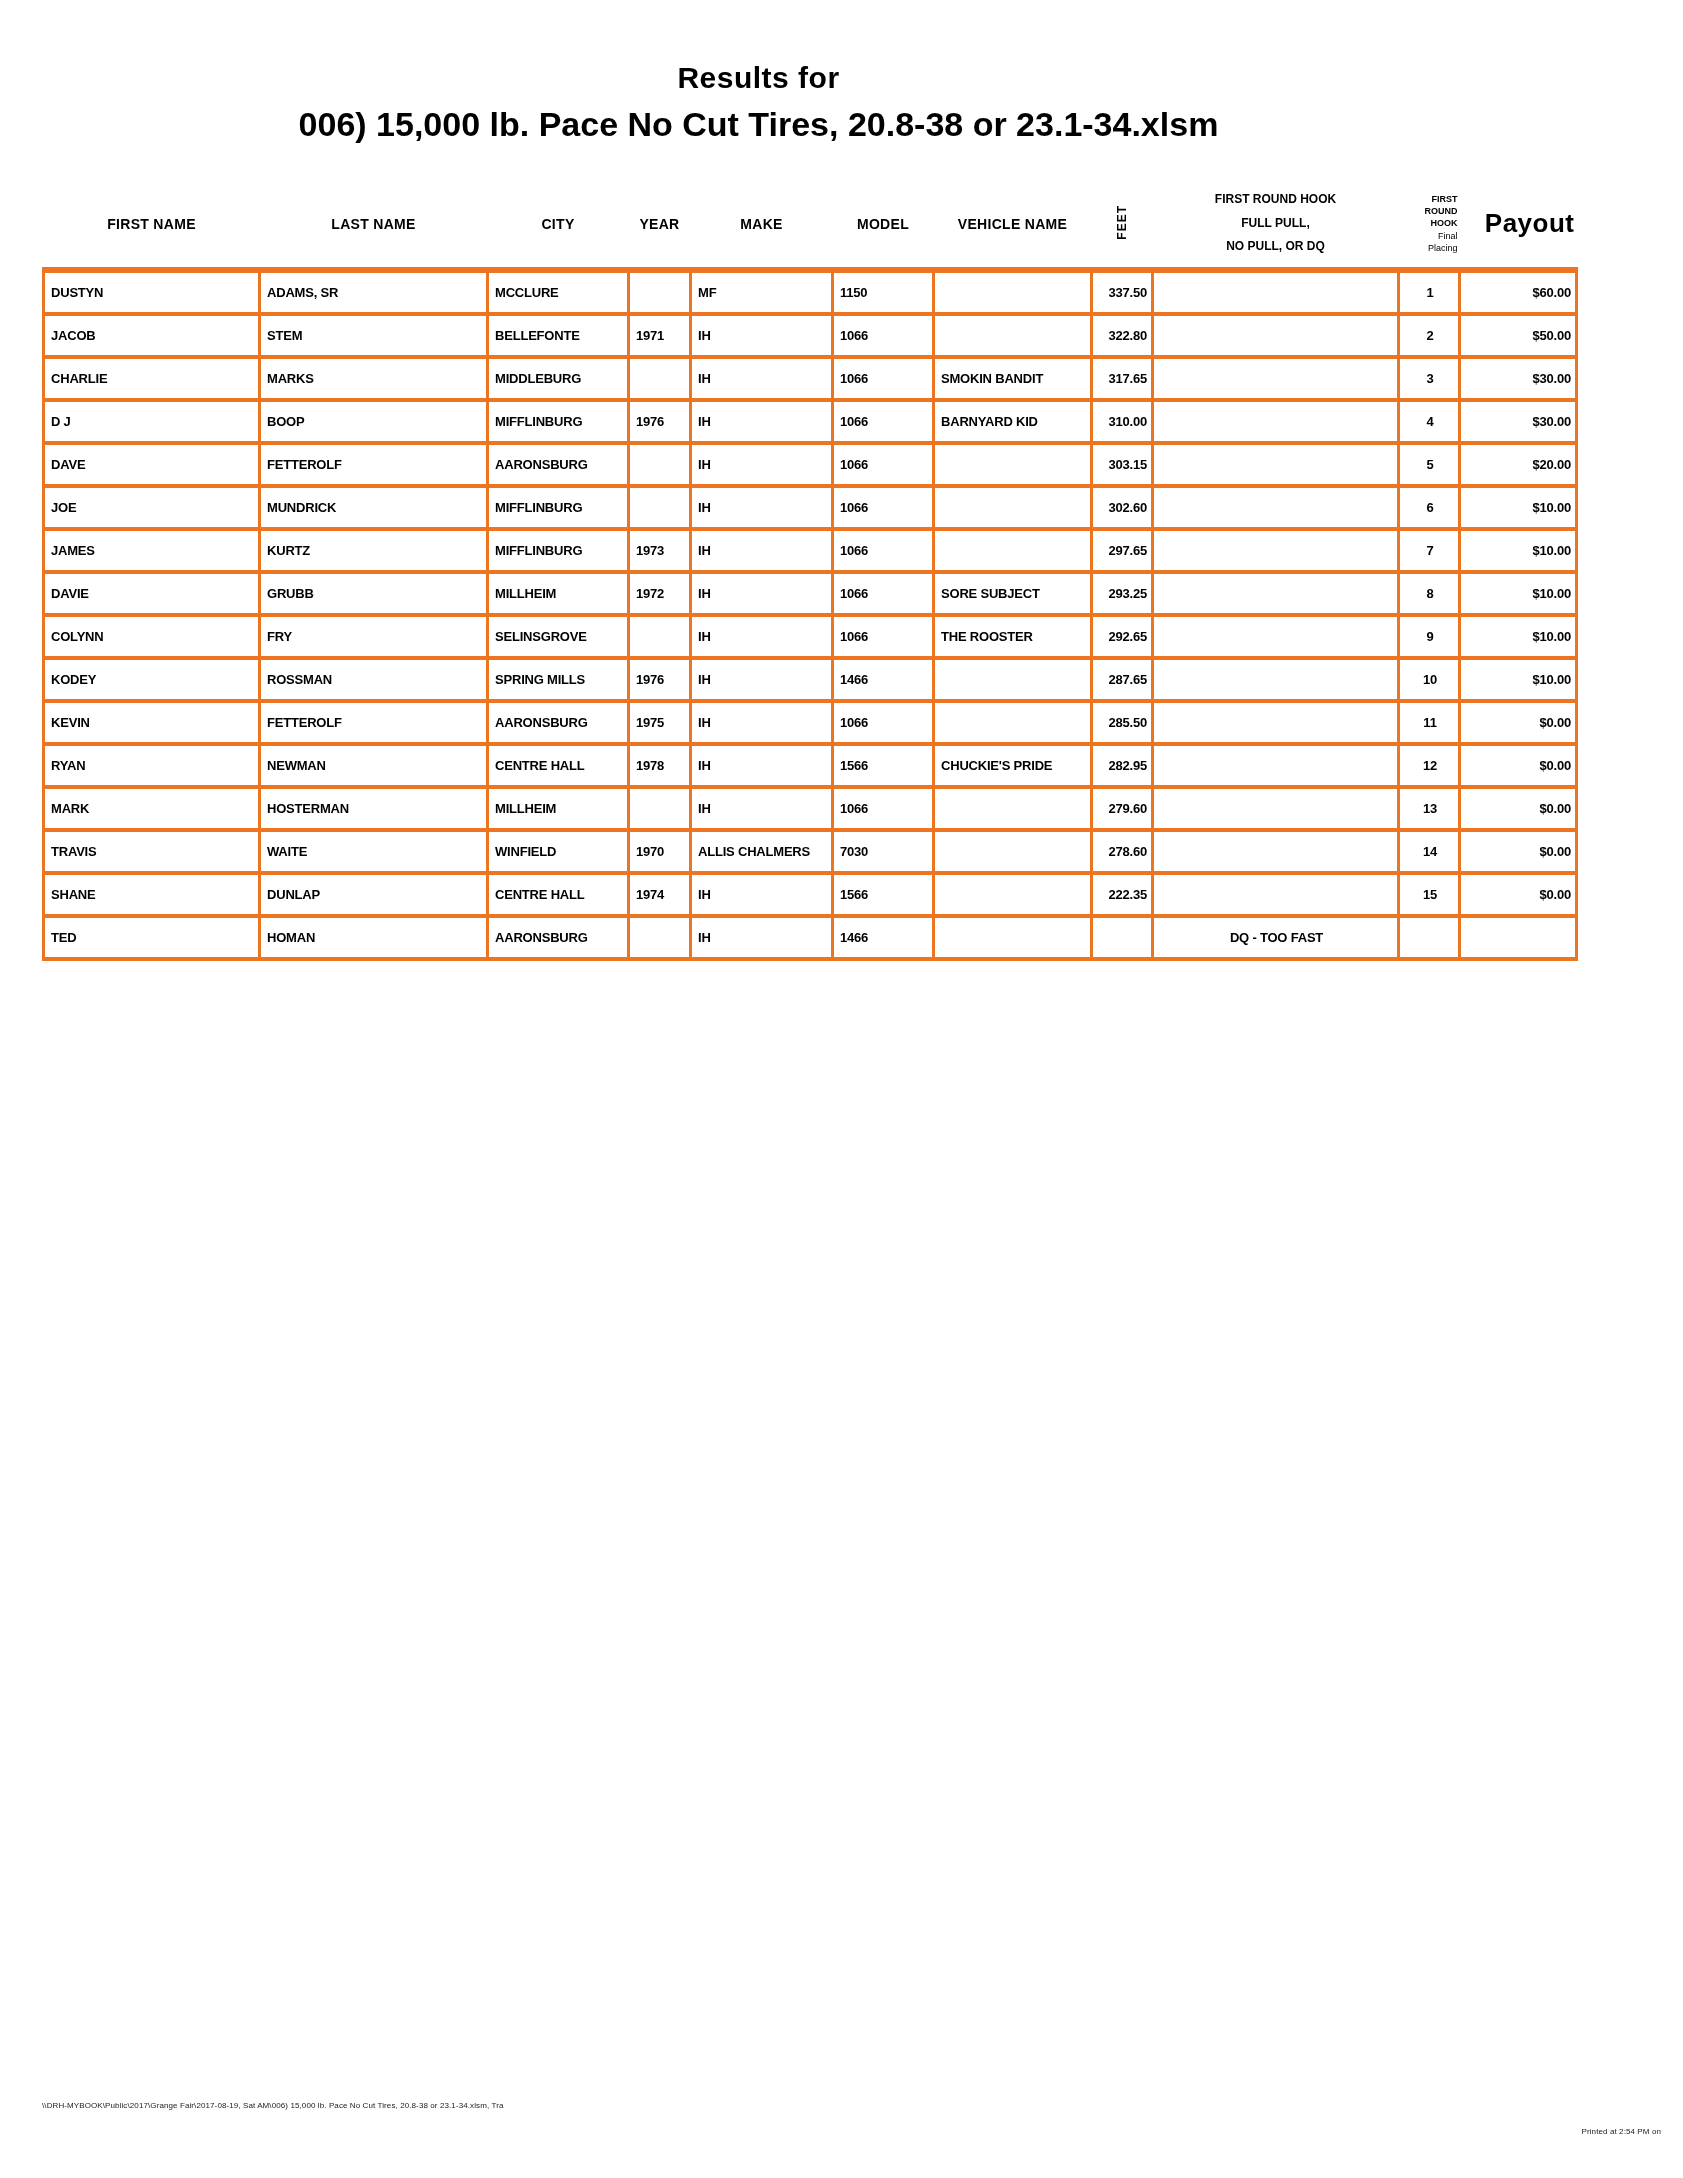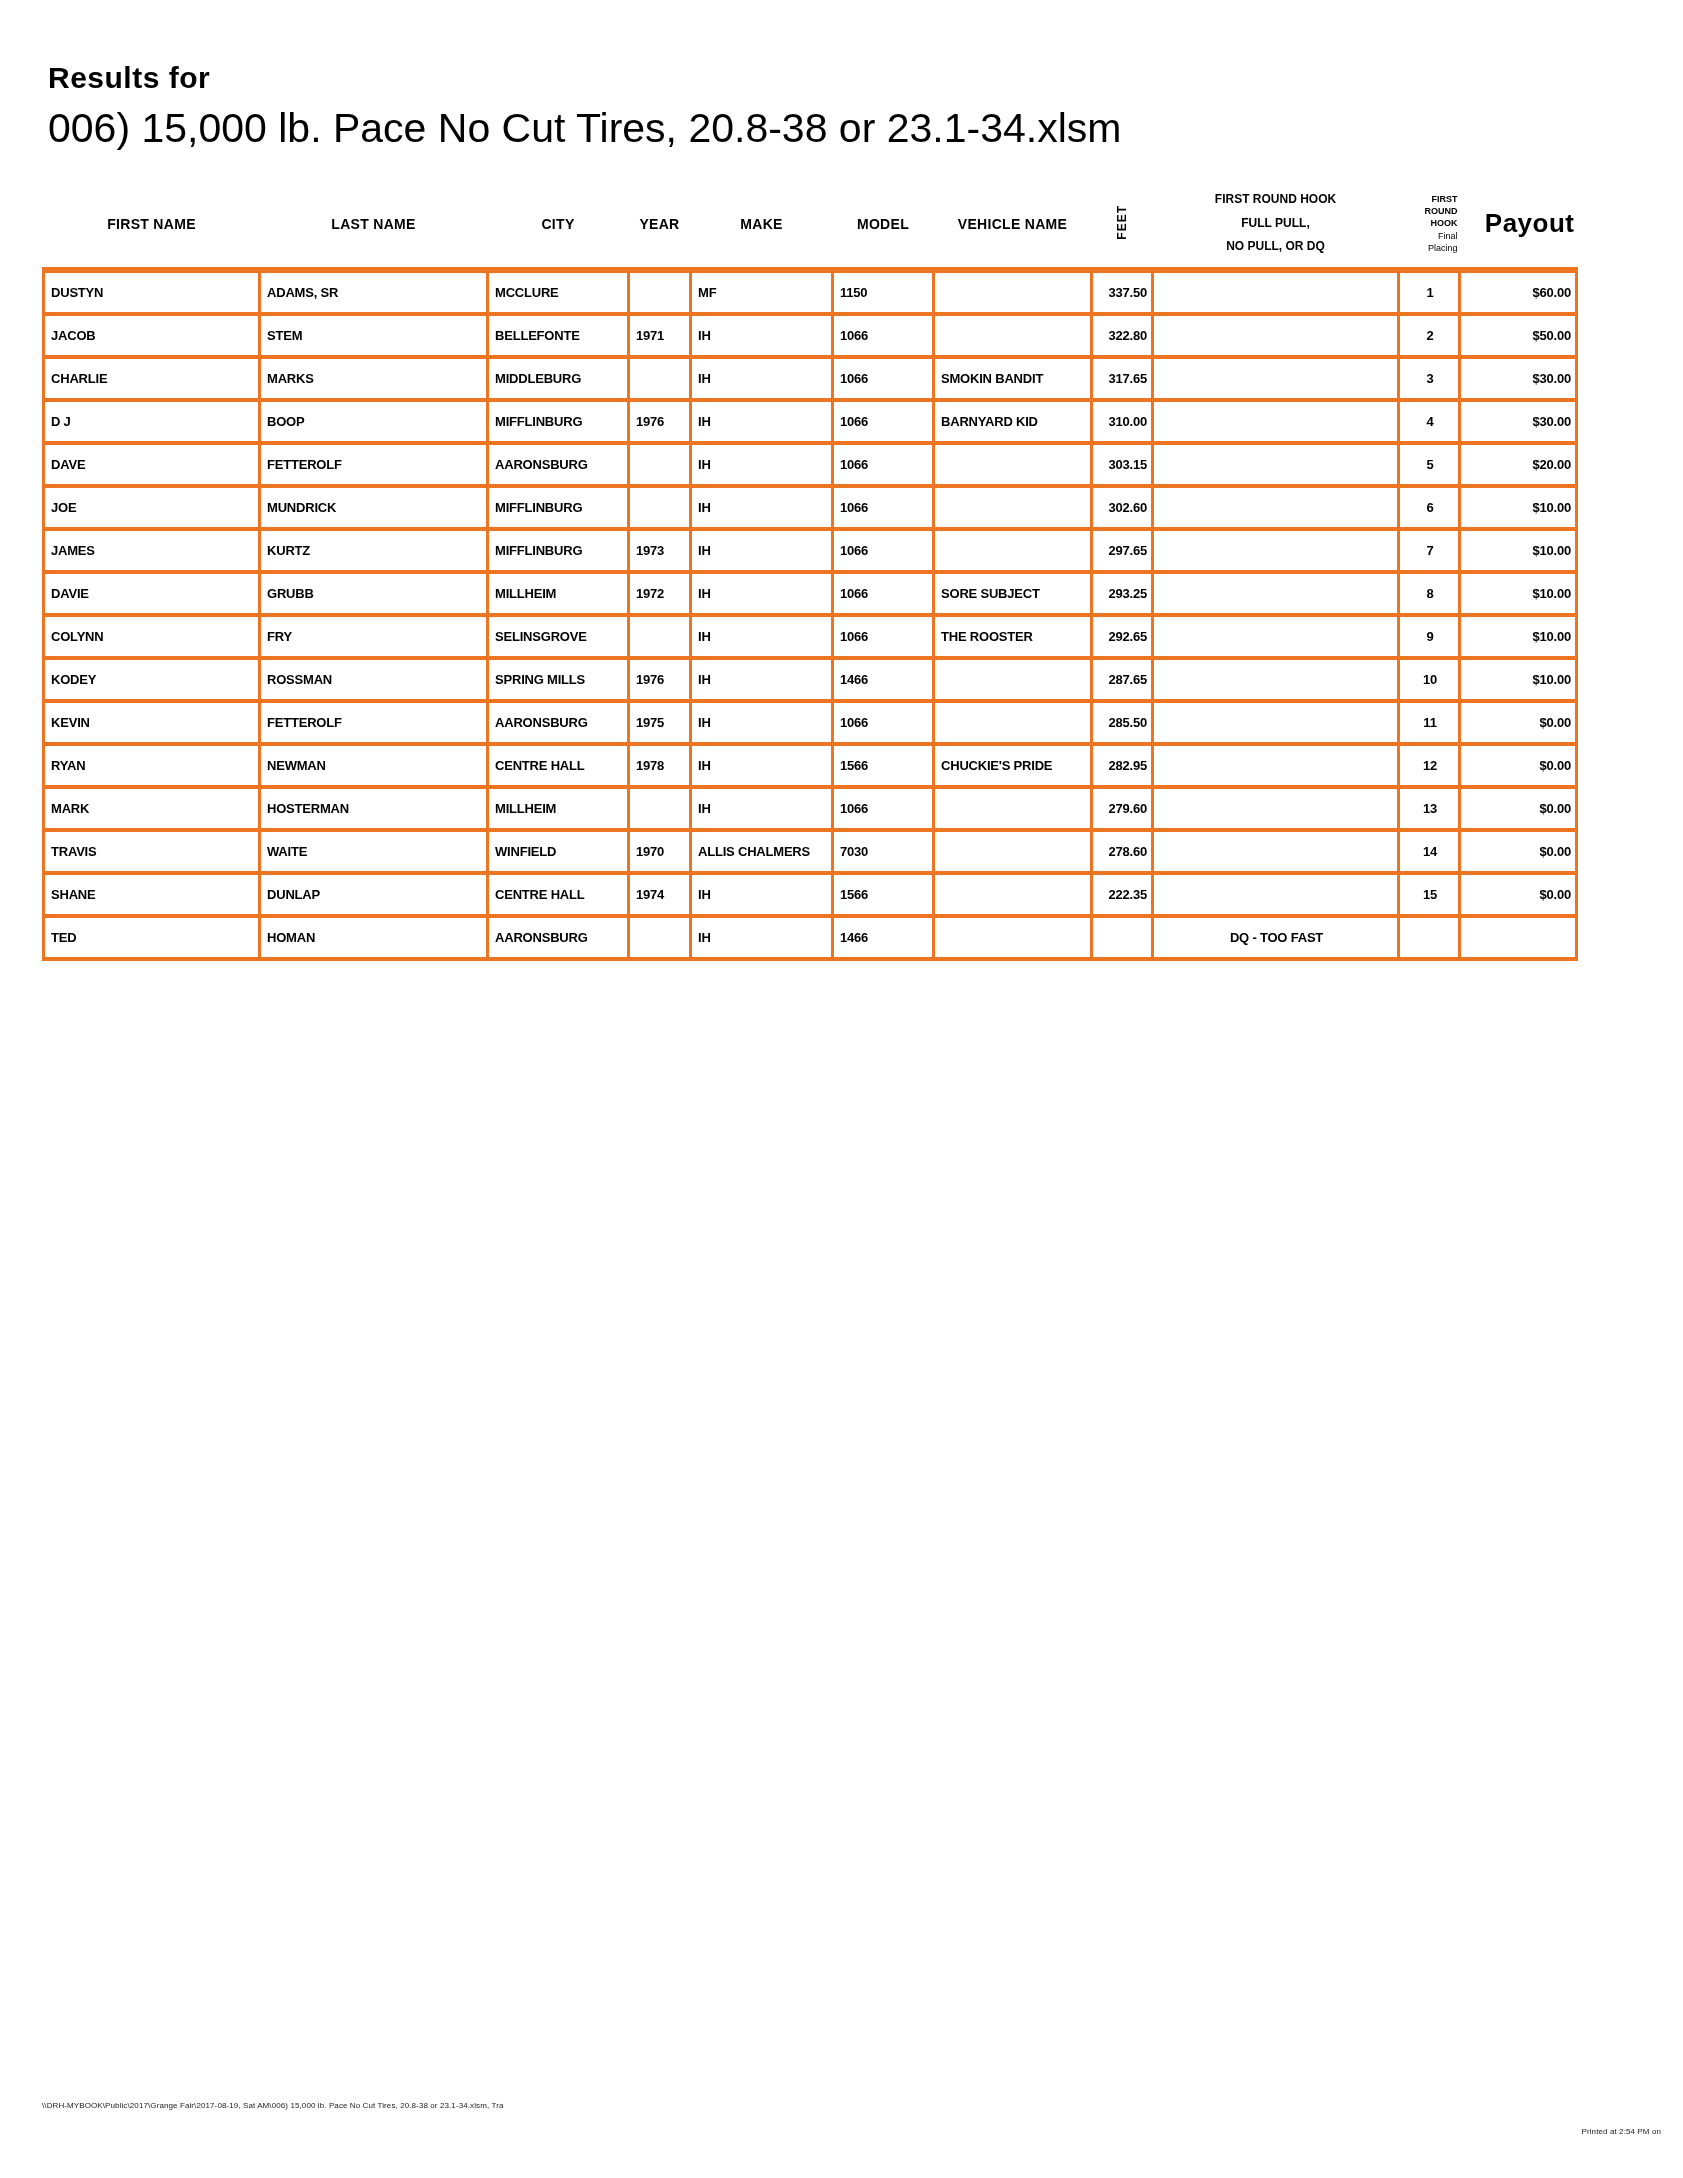--- a/index.html
+++ b/index.html
@@ -13,31 +13,31 @@
     position: relative;
     overflow: hidden;
     font-family: "Liberation Sans", sans-serif;
     color: #000;
   }
   .title-block {
     position: absolute;
     top: 61px;
     left: 0;
     width: 1517px;
-    margin-left: 48px;
+    text-align: center;
   }
   .title-line1 {
     font-size: 30px;
     font-weight: bold;
     letter-spacing: 0.5px;
     margin: 0 0 10px 0;
   }
   .title-line2 {
-    font-size: 41px;
-    font-weight: normal;
+    font-size: 34px;
+    font-weight: bold;
     margin: 0;
   }
   .table-wrap {
     position: absolute;
     left: 42px;
     top: 180px;
   }
   table.results {
     border-collapse: collapse;
     table-layout: fixed;

